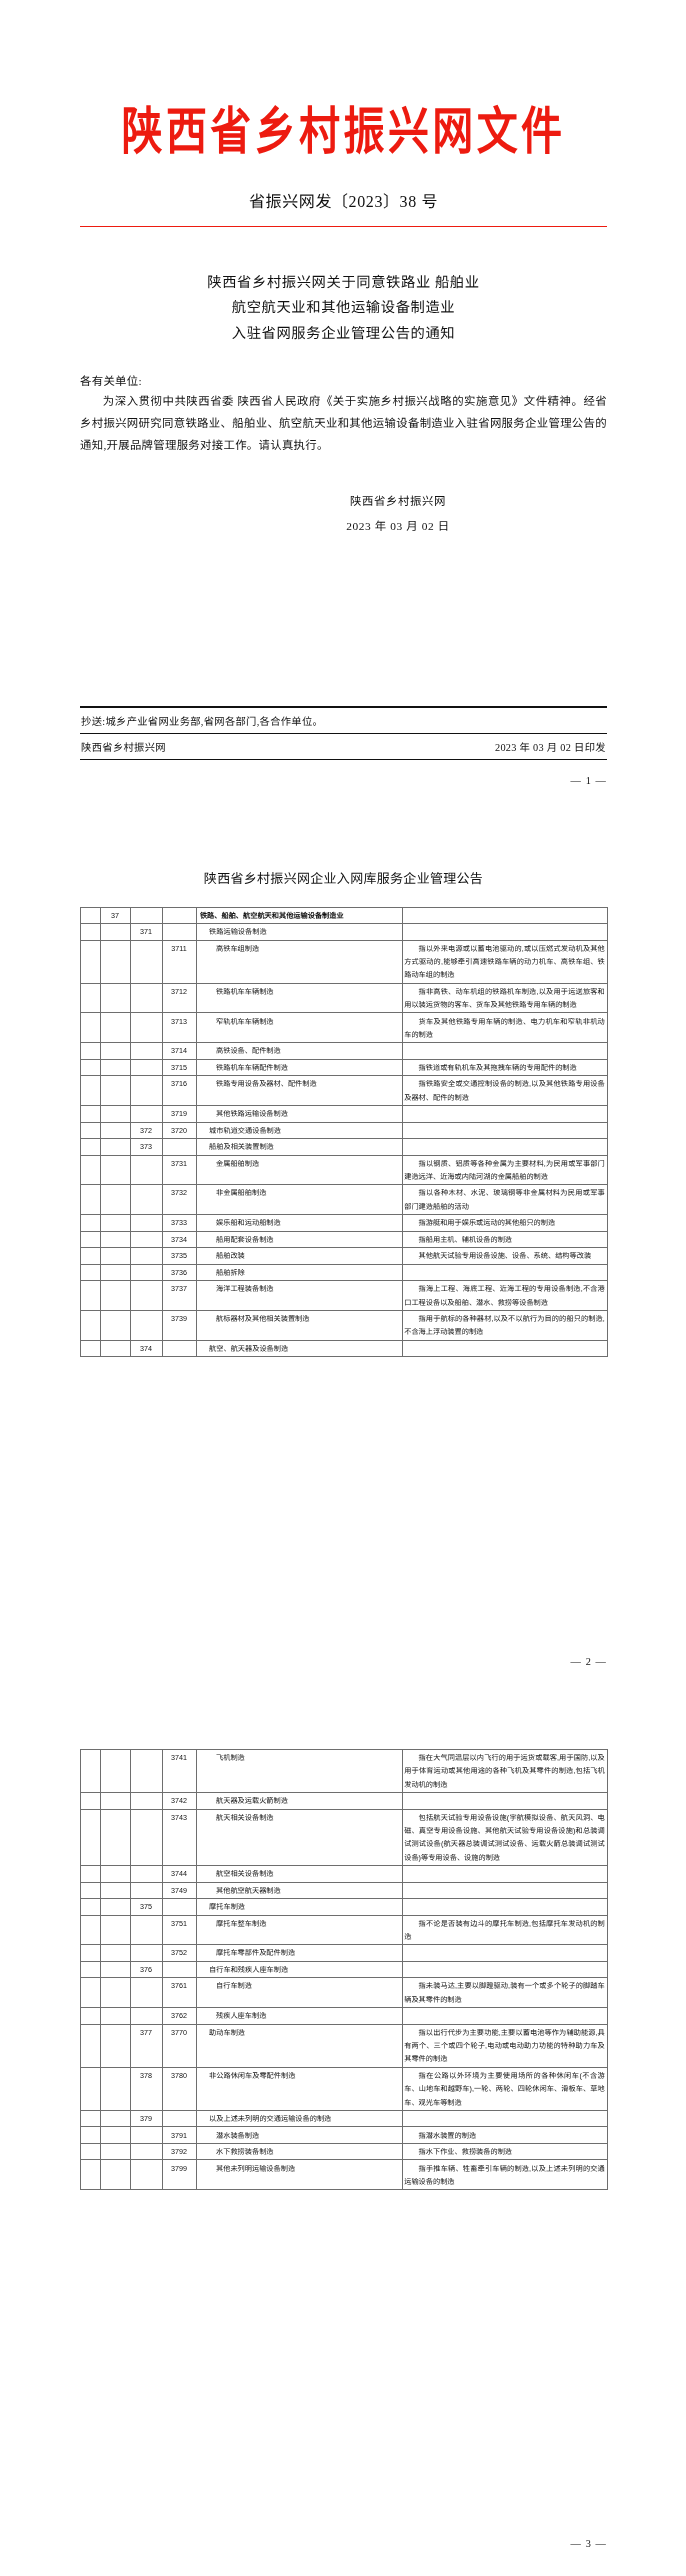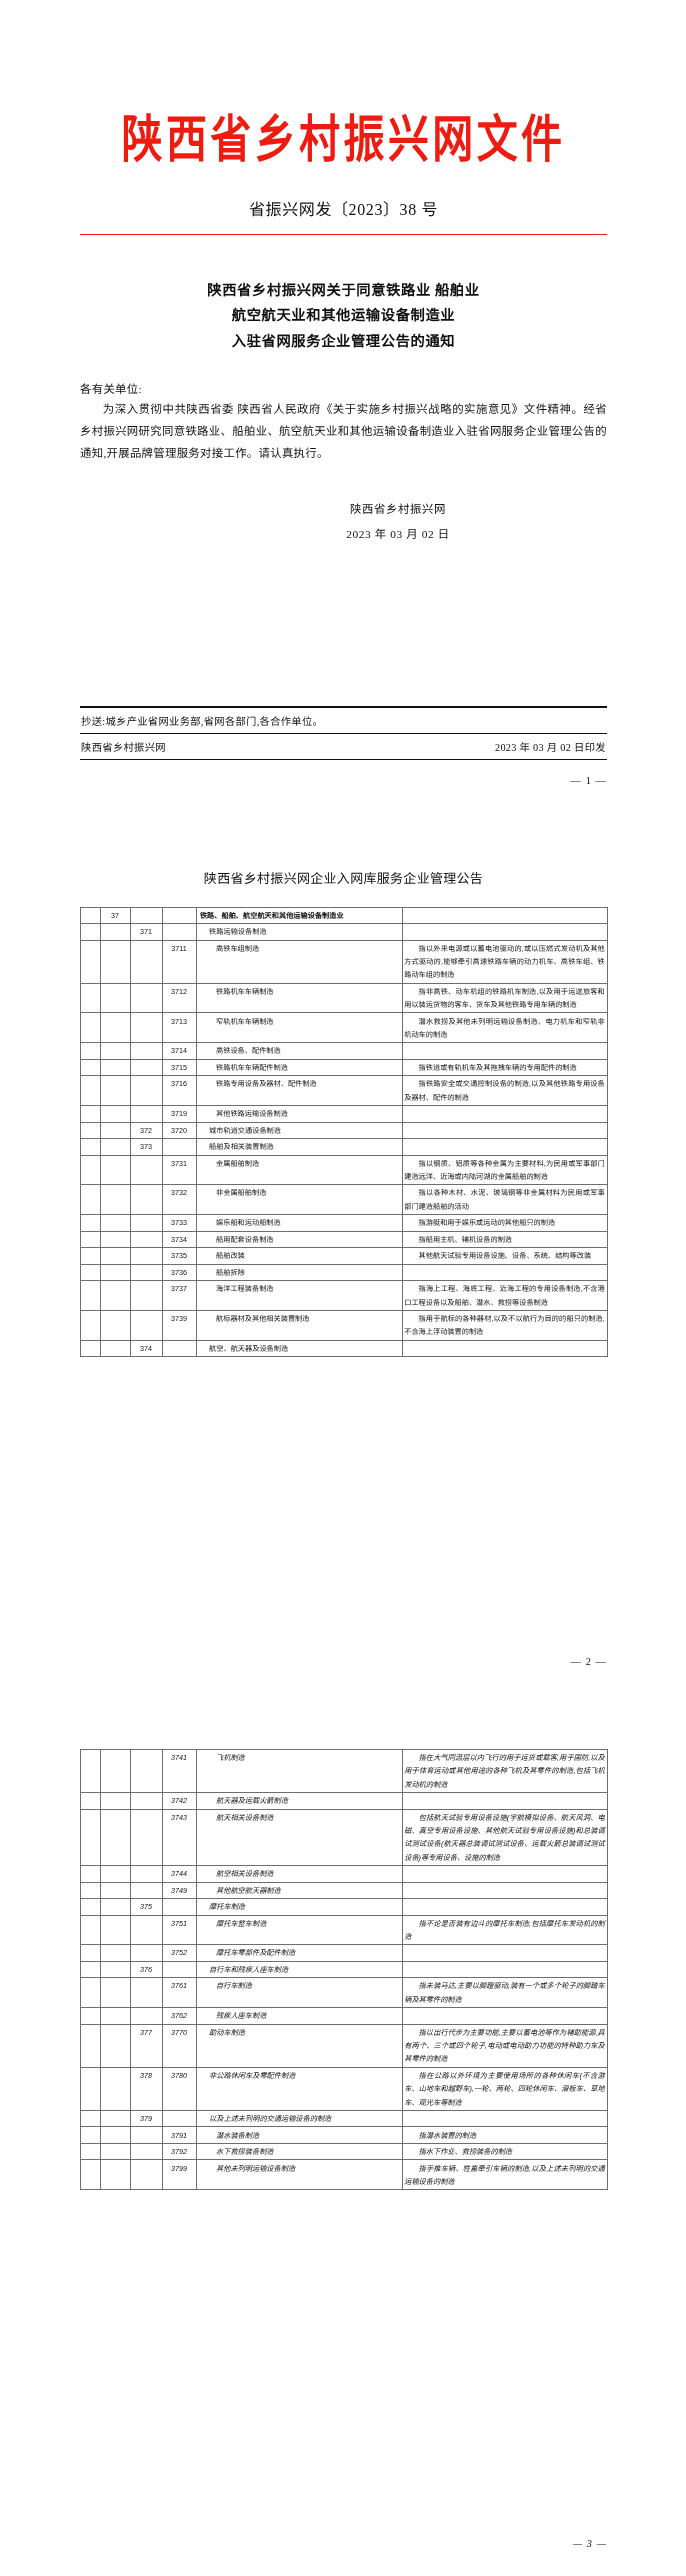--- a/index.html
+++ b/index.html
@@ -13,21 +13,21 @@
     width: 687px;
   }
   .page {
     width: 687px;
     position: relative;
     background: #ffffff;
     box-sizing: border-box;
   }
 
   
-  #page-1 { height: 813px; padding: 8px 80px; }
+  #page-1 { height: 813px; padding: 0 80px; }
 
   .masthead {
     text-align: center;
     color: #ed1b10;
     font-family: "Liberation Serif", "DejaVu Serif", serif;
     font-weight: bold;
     font-size: 41px;
     letter-spacing: 3.4px;
     line-height: 1.1;
     padding-top: 83px;
@@ -43,21 +43,21 @@
     font-family: "Liberation Serif", "DejaVu Serif", serif;
   }
   .red-rule {
     height: 1.7px;
     background: #ed1b10;
     margin-top: 13.7px;
   }
 
   .doc-title {
     text-align: center;
-    font-weight: bold;
+    font-weight: normal;
     font-size: 14.3px;
     line-height: 1.75;
     letter-spacing: 0.6px;
     margin-top: 43px;
     font-family: "Liberation Serif", "DejaVu Serif", serif;
   }
   .doc-title .tline { display: block; }
 
   .salutation {
     font-size: 11.4px;
@@ -95,21 +95,21 @@
   .page-num {
     position: absolute;
     right: 80px;
     bottom: 27.5px;
     font-size: 10.3px;
     letter-spacing: 1.1px;
   }
 
   
   #page-2 { height: 881px; padding: 0 80px; }
-  #page-3 { height: 882px; padding: 0 80px; font-style: italic; }
+  #page-3 { height: 882px; padding: 0 80px; }
 
   .annex-title {
     text-align: center;
     font-weight: normal;
     font-size: 13px;
     letter-spacing: 0.3px;
     padding-top: 55px;
     padding-bottom: 19.5px;
     font-family: "Liberation Sans", "DejaVu Sans", sans-serif;
   }
@@ -237,21 +237,21 @@
               <span class="d">指非高铁、动车机组的铁路机车制造,以及用于运送旅客和用以装运货物的客车、货车及其他铁路专用车辆的制造</span>
             </td>
           </tr>
           <tr>
             <td class="blank"></td>
             <td class="code"></td>
             <td class="code"></td>
             <td class="code">3713</td>
             <td class="nm lv3">窄轨机车车辆制造</td>
             <td class="desc">
-              <span class="d">潜水救捞及其他未列明运输设备制造、电力机车和窄轨非机动车的制造</span>
+              <span class="d">货车及其他铁路专用车辆的制造、电力机车和窄轨非机动车的制造</span>
             </td>
           </tr>
           <tr>
             <td class="blank"></td>
             <td class="code"></td>
             <td class="code"></td>
             <td class="code">3714</td>
             <td class="nm lv3">高铁设备、配件制造</td>
             <td class="desc"></td>
           </tr>

